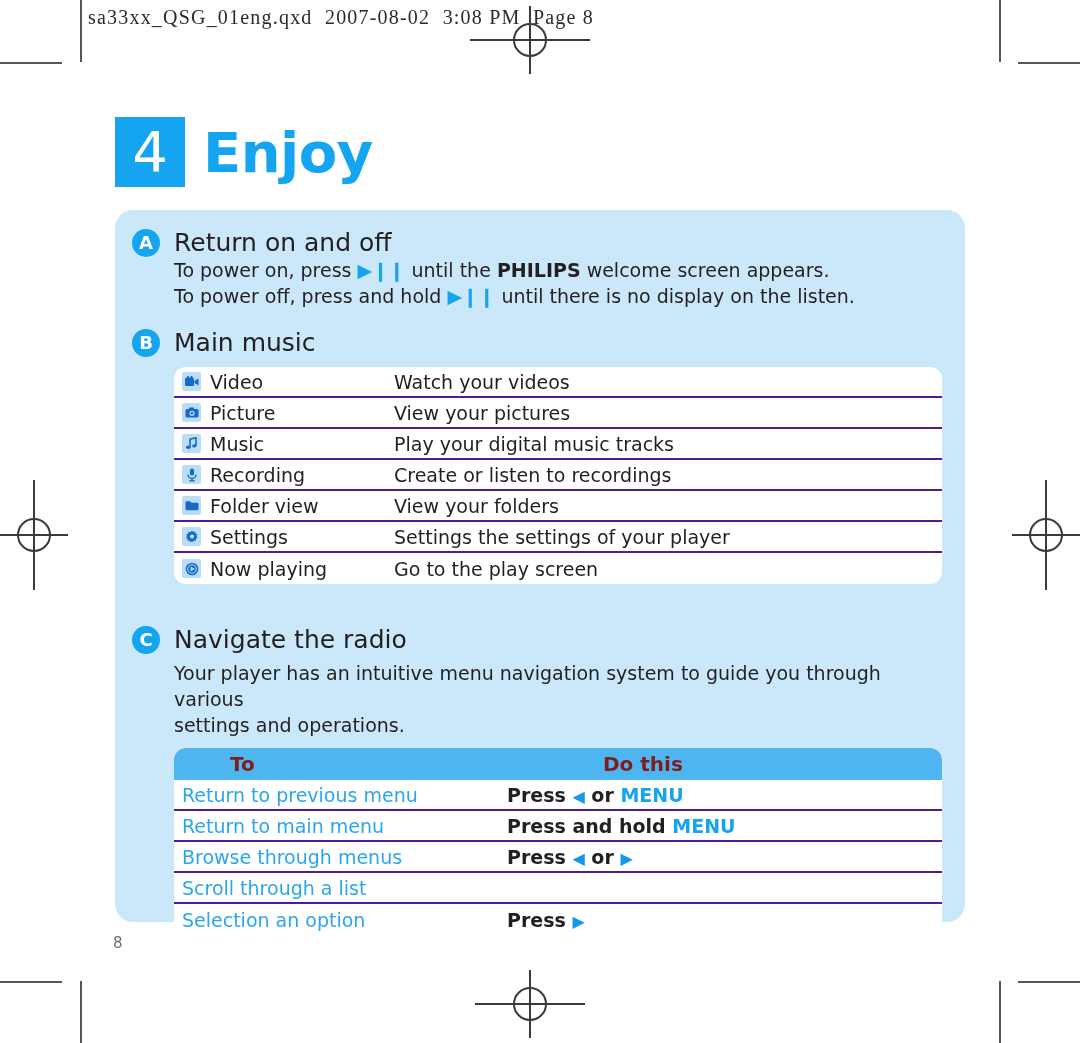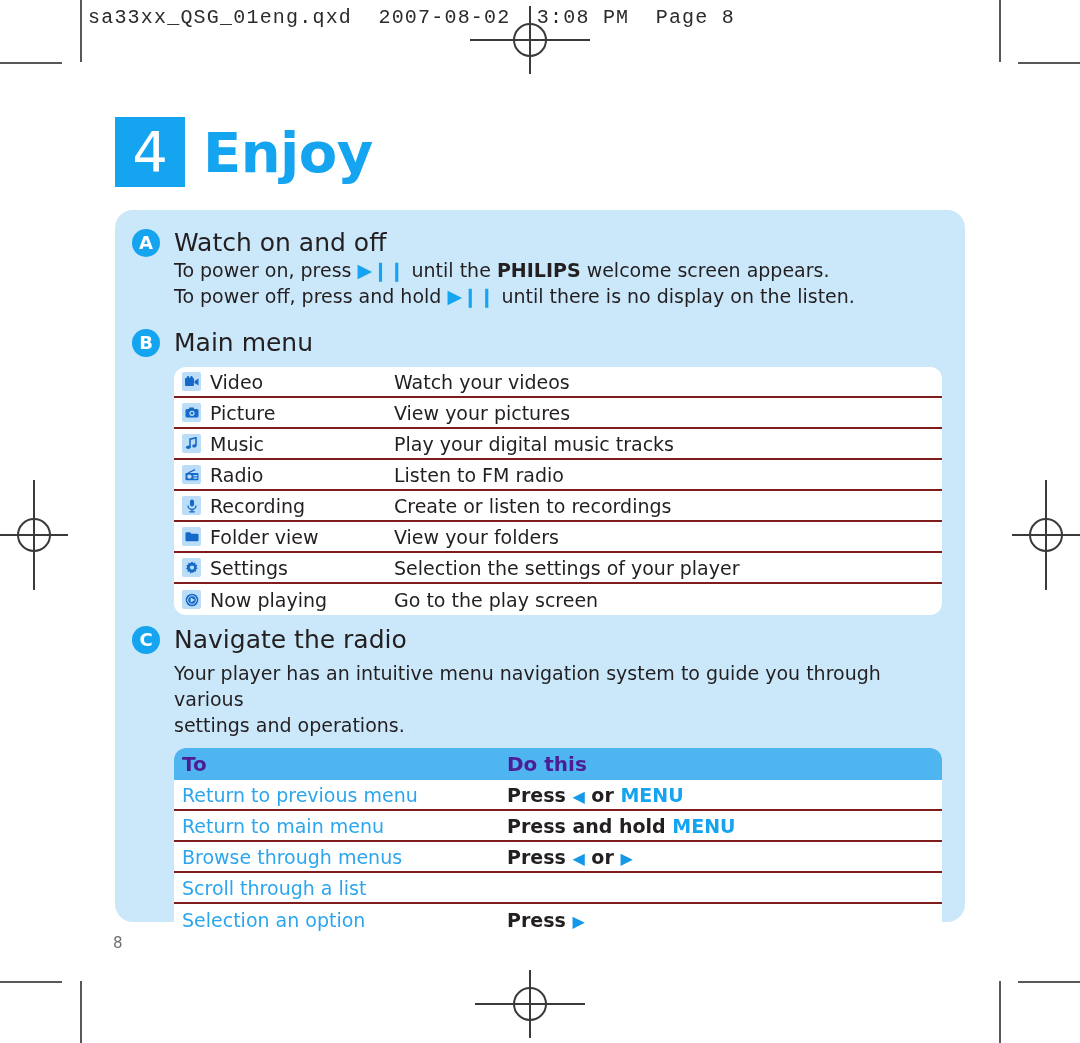--- a/index.html
+++ b/index.html
@@ -34,21 +34,21 @@
   }
   .regmark .rm-v {
     position: absolute; top: 0; left: 50%; margin-left: -1px;
     height: 100%; width: 2px; background: #3a3a3c;
   }
 
   
   #slug {
     position: absolute;
     left: 88px; top: 6px;
-    font-family: Liberation Mono, monospace;
+    font-family: Liberation Serif, serif;
     font-size: 20px;
     letter-spacing: 1.2px;
     color: #2b2b2b;
     white-space: pre;
   }
 
   
   #title-row {
     position: absolute; left: 115px; top: 117px;
     display: flex; align-items: center;
@@ -120,21 +120,21 @@
     width: 768px;
     background: #ffffff;
     border-radius: 12px;
     overflow: hidden;
   }
   #menu-table { margin-top: 10px; }
 
   .wrow {
     display: flex; align-items: center;
     height: 31px;
-    border-bottom: 2px solid #7f1d1d;
+    border-bottom: 2px solid #4c1d95;
     padding: 0 8px;
   }
   .wrow:last-child { border-bottom: none; }
 
   .cell-left {
     width: 212px; display: flex; align-items: center;
     font-size: 19px; color: #231f20;
     font-family: "DejaVu Sans", sans-serif;
   }
   .cell-right {
@@ -156,21 +156,21 @@
   
   #nav-table { margin-top: 10px; }
   #nav-table .thead {
     display: flex; align-items: center;
     height: 32px;
     background: #4FB5F0;
     padding: 0 8px;
   }
   #nav-table .thead .cell-left,
   #nav-table .thead .cell-right {
-    color: #4c1d95; font-weight: 700; font-size: 20px;
+    color: #7f1d1d; font-weight: 700; font-size: 20px; margin-left: 48px;
   }
   #nav-table .cell-left { width: 325px; color: #2BA6EE; }
   #nav-table .wrow .cell-right { color: #231f20; font-weight: 700; }
   #nav-table .wrow .cell-left { font-weight: 400; }
 
   .tri { color: #1598E8; font-size: 16px; line-height: 1; }
 
   
   #pageno {
     position: absolute; left: 113px; top: 934px;
@@ -218,32 +218,32 @@
   <div id="title-row">
     <div id="chapter-num">4</div>
     <div id="chapter-title">Enjoy</div>
   </div>
 
   <div id="panel">
 
     <div id="secA">
       <div class="sec-head">
         <div class="badge">A</div>
-        <div class="sec-title">Watch on and off</div>
+        <div class="sec-title">Return on and off</div>
       </div>
       <div class="lines">
         <div class="body-text"><span>To power on, press </span><span class="glyph">▶❙❙</span><span> until the </span><b>PHILIPS</b><span> welcome screen appears.</span></div>
         <div class="body-text"><span>To power off, press and hold </span><span class="glyph">▶❙❙</span><span> until there is no display on the listen.</span></div>
       </div>
     </div>
 
     <div id="secB">
       <div class="sec-head">
         <div class="badge">B</div>
-        <div class="sec-title">Main menu</div>
+        <div class="sec-title">Main music</div>
       </div>
 
       <div class="wtable" id="menu-table">
 
         <div class="wrow">
           <div class="cell-left">
             <span class="micon">
               <svg width="14" height="12" viewBox="0 0 14 12">
                   <rect x="0" y="2" width="9" height="8" rx="1" fill="#1569C7"></rect>
                   <polygon points="9.5,5 13.5,2.5 13.5,9.5 9.5,7" fill="#1569C7"></polygon>
@@ -278,35 +278,20 @@
                   <path d="M5 10.2V2.2l6-1.4v7.9" stroke="#1569C7" stroke-width="1.6" fill="none"></path>
                   <ellipse cx="3.3" cy="10.3" rx="2.3" ry="1.8" fill="#1569C7"></ellipse>
                   <ellipse cx="9.3" cy="8.9" rx="2.1" ry="1.7" fill="#1569C7"></ellipse>
                 </svg>
             </span>
             <span>Music</span>
           </div>
           <div class="cell-right">Play your digital music tracks</div>
         </div>
 
-        <div class="wrow">
-          <div class="cell-left">
-            <span class="micon">
-              <svg width="14" height="12" viewBox="0 0 14 12">
-                  <rect x="0.5" y="4" width="13" height="7.2" rx="1" fill="#1569C7"></rect>
-                  <line x1="3" y1="4" x2="10" y2="0.6" stroke="#1569C7" stroke-width="1.3"></line>
-                  <circle cx="4.4" cy="7.6" r="2.2" fill="#BBDDF8"></circle>
-                  <rect x="8.4" y="6" width="4" height="1.3" fill="#BBDDF8"></rect>
-                  <rect x="8.4" y="8.4" width="4" height="1.3" fill="#BBDDF8"></rect>
-                </svg>
-            </span>
-            <span>Radio</span>
-          </div>
-          <div class="cell-right">Listen to FM radio</div>
-        </div>
 
         <div class="wrow">
           <div class="cell-left">
             <span class="micon">
               <svg width="10" height="14" viewBox="0 0 10 14">
                   <rect x="3" y="0.5" width="4" height="7" rx="2" fill="#1569C7"></rect>
                   <path d="M1 6.5a4 4 0 0 0 8 0" stroke="#1569C7" stroke-width="1.4" fill="none"></path>
                   <rect x="4.3" y="10" width="1.4" height="2.4" fill="#1569C7"></rect>
                   <rect x="2.2" y="12.2" width="5.6" height="1.3" fill="#1569C7"></rect>
                 </svg>
@@ -331,21 +316,21 @@
         <div class="wrow">
           <div class="cell-left">
             <span class="micon">
               <svg width="14" height="14" viewBox="0 0 14 14">
                   <path d="M7 0.6l1.2 1.5 1.9-0.6 0.3 2 1.9 0.6-0.9 1.8 1.2 1.6-1.7 1.1 0.2 2-2-0.2-1.1 1.7L7 11.2l-1.6 1.2-0.9-1.8-2 0.2 0.2-2L1 7.7l1.2-1.6L1.3 4.3l1.9-0.6 0.3-2 1.9 0.6z" fill="#1569C7"></path>
                   <circle cx="7" cy="6.6" r="2.1" fill="#BBDDF8"></circle>
                 </svg>
             </span>
             <span>Settings</span>
           </div>
-          <div class="cell-right">Selection the settings of your player</div>
+          <div class="cell-right">Settings the settings of your player</div>
         </div>
 
         <div class="wrow">
           <div class="cell-left">
             <span class="micon">
               <svg width="14" height="14" viewBox="0 0 14 14">
                   <circle cx="7" cy="7" r="6.3" fill="#1569C7"></circle>
                   <circle cx="7" cy="7" r="4.3" fill="none" stroke="#BBDDF8" stroke-width="1"></circle>
                   <polygon points="5.6,4.4 10,7 5.6,9.6" fill="#BBDDF8"></polygon>
                 </svg>

